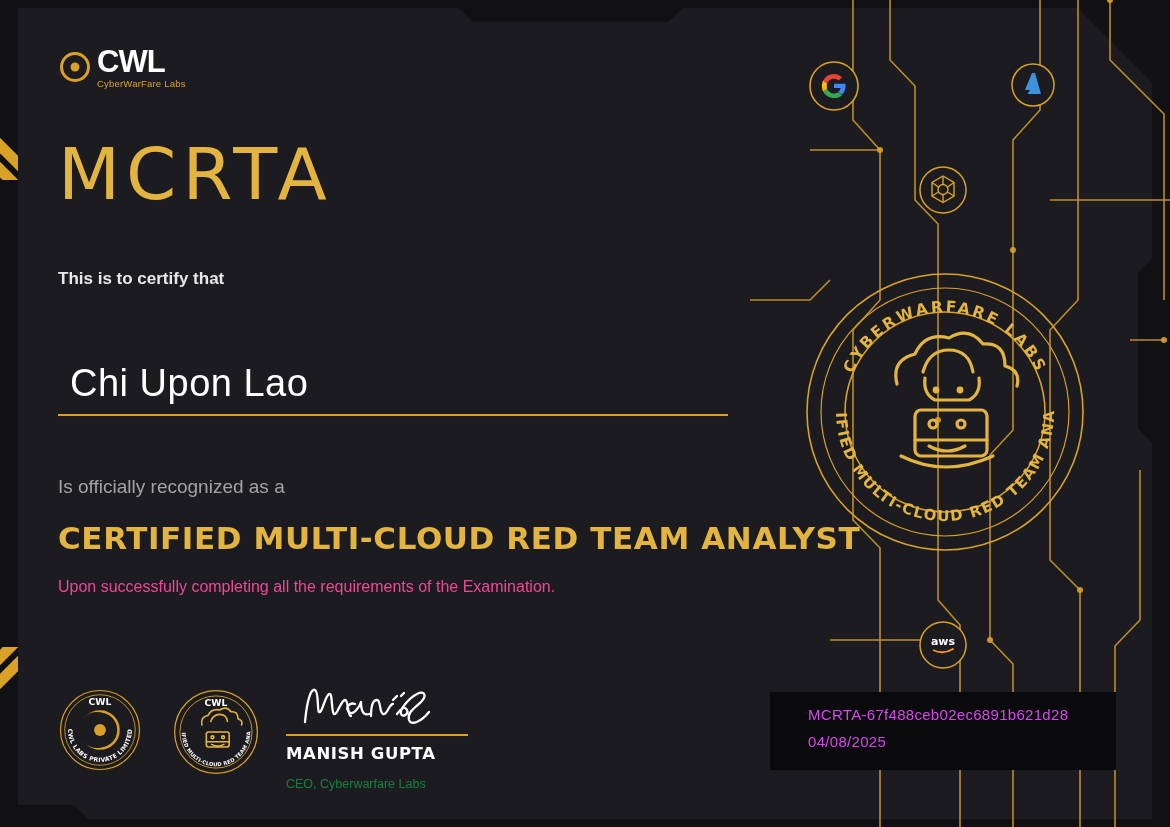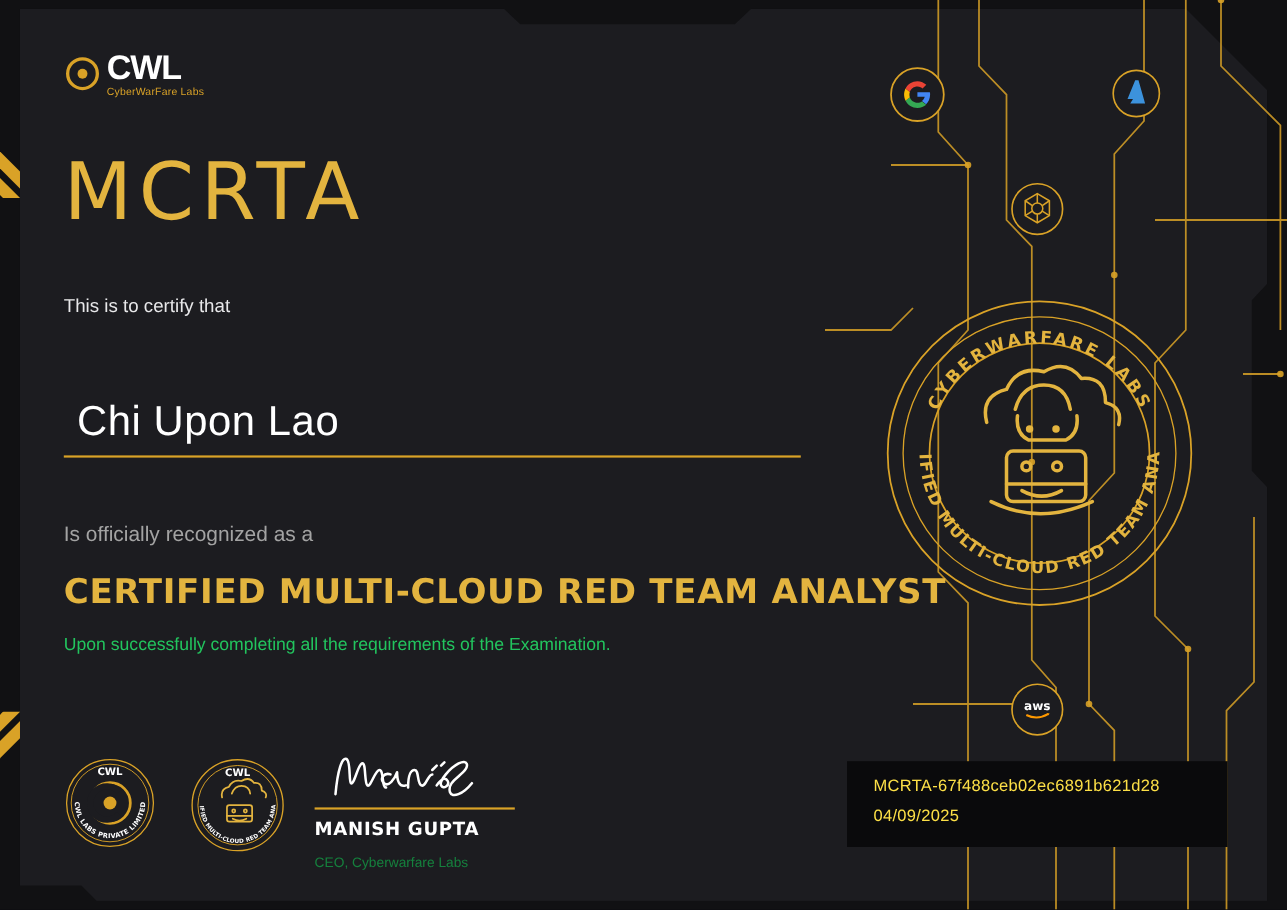--- a/index.html
+++ b/index.html
@@ -83,21 +83,21 @@
   
   .mcrta {
     position: absolute; top: 132px; left: 58px;
     font-size: 72px; font-weight: 400; color: #e3b43f;
     letter-spacing: 6px;
     font-family: "DejaVu Sans", sans-serif;
   }
 
   .certify-line {
     position: absolute; top: 269px; left: 58px;
-    font-size: 17px; color: #e8e8ea;
+    font-size: 17px; color: #e8e8ea; font-weight: bold;
   }
 
   .recipient {
     position: absolute; top: 362px; left: 70px;
     font-size: 38px; color: #ffffff; font-weight: 400;
     letter-spacing: .5px;
   }
   .recipient-rule {
     position: absolute; top: 414px; left: 58px;
     width: 670px; height: 2px; background: #d9a227;
@@ -110,21 +110,21 @@
 
   .cert-title {
     position: absolute; top: 520px; left: 58px;
     font-size: 31px; font-weight: 800; color: #e3b43f;
     letter-spacing: .6px;
     font-family: "DejaVu Sans", sans-serif;
   }
 
   .upon {
     position: absolute; top: 578px; left: 58px;
-    font-size: 16px; color: #22c55e; text-align: center;
+    font-size: 16px; color: #ec4899; text-align: center;
   }
 
   
   .seal-cwl {
     position: absolute; left: 58px; top: 688px;
     width: 84px; height: 84px;
   }
   .seal-badge {
     position: absolute; left: 172px; top: 688px;
     width: 88px; height: 88px;
@@ -141,21 +141,21 @@
   }
   .sig-role { font-size: 12.5px; color: #15803d; margin-top: 14px; }
 
   
   .id-box {
     position: absolute; left: 770px; top: 692px;
     width: 346px; height: 78px;
     background: #0a0a0c;
     padding: 14px 18px 0 24px;
   }
-  .id-line { font-size: 15px; color: #fde047; letter-spacing: .3px; }
+  .id-line { font-size: 15px; color: #d946ef; letter-spacing: .3px; margin-left: 14px; }
   .id-line.second { margin-top: 10px; }
 
   
   .emblem { position: absolute; left: 805px; top: 272px; width: 280px; height: 280px; }
 
   .tech-icon { position: absolute; text-align: center; }
 </style>
 </head>
 <body>
 
@@ -337,16 +337,16 @@
         <path d="M96 22 l4 -4 M104 18 l3 -3"></path>
       </g>
     </svg>
     <div class="sig-rule"></div>
     <div class="sig-name">MANISH GUPTA</div>
     <div class="sig-role">CEO, Cyberwarfare Labs</div>
   </div>
 
   <div class="id-box">
     <div class="id-line">MCRTA-67f488ceb02ec6891b621d28</div>
-    <div class="id-line second">04/09/2025</div>
+    <div class="id-line second">04/08/2025</div>
   </div>
 
 </div>
 
 </body></html>

